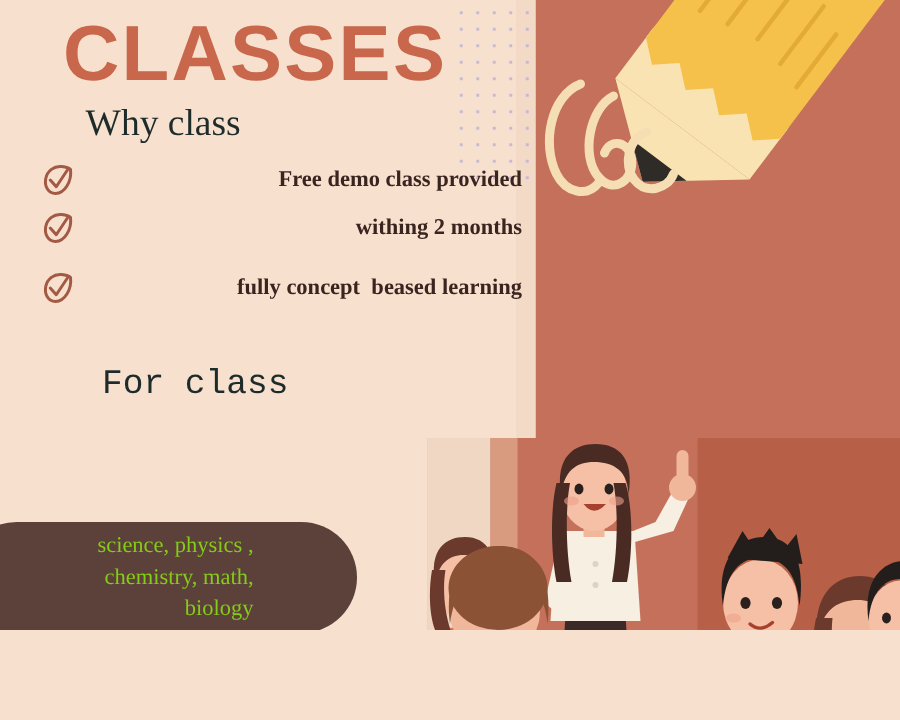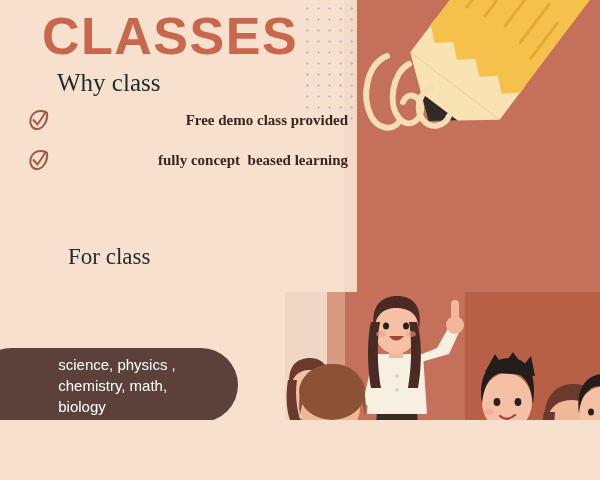--- a/index.html
+++ b/index.html
@@ -79,44 +79,44 @@
   .item-text{
     font-family:"Liberation Serif", serif;
     font-weight:bold;
     font-size:15px;
     color:#3A2420;
     white-space:pre;
   }
 
   .for-class{
     position:absolute;left:68px;top:243px;
-    font-family:Liberation Serif, serif;
+    font-family:Liberation Mono, monospace;
     font-size:23px;line-height:27px;
     color:#1E2B2B;
   }
   .class-range{
     position:absolute;left:68px;top:271px;
     font-family:"Liberation Serif", serif;
     font-size:19px;line-height:24px;
     color:#4A3029;
   }
 
   
   .pill{
     position:absolute;left:-26px;top:348px;
     width:264px;height:74px;
     background:#5C413A;
     border-radius:40px;
     display:flex;align-items:center;justify-content:center;
   }
   .pill-text{
-    color:#ffffff;
-    font-family:Liberation Sans, sans-serif;
+    color:#84cc16;
+    font-family:Liberation Serif, serif;
     font-size:15px;line-height:21px;
-    text-align:left;
+    text-align:right;
     padding-left:22px;
     white-space:pre-line;
   }
 
   
   .pencil-wrap{
     position:absolute;left:357px;top:-10px;width:243px;height:150px;
     overflow:hidden;pointer-events:none;
   }
   .scribble-wrap{
@@ -179,20 +179,29 @@
     <div class="list-item">
       <span class="check-icon">
         <svg viewBox="0 0 22 22">
           <path d="M19 4 C20 12, 15 20, 9 20 C4 20, 1.5 15, 2.5 10 C3.5 5, 8 1.5, 13 2 C16 2.3, 18 2.8, 19 4 Z" fill="none" stroke="#A35A44" stroke-width="2"></path>
           <path d="M5.5 11 L9.5 15.5 L17.5 3.5" fill="none" stroke="#A35A44" stroke-width="2" stroke-linecap="round" stroke-linejoin="round"></path>
         </svg>
       </span>
       <span class="item-text">Free demo class provided</span>
     </div>
 
+    <div class="list-item">
+      <span class="check-icon">
+        <svg viewBox="0 0 22 22">
+          <path d="M19 4 C20 12, 15 20, 9 20 C4 20, 1.5 15, 2.5 10 C3.5 5, 8 1.5, 13 2 C16 2.3, 18 2.8, 19 4 Z" fill="none" stroke="#A35A44" stroke-width="2"></path>
+          <path d="M5.5 11 L9.5 15.5 L17.5 3.5" fill="none" stroke="#A35A44" stroke-width="2" stroke-linecap="round" stroke-linejoin="round"></path>
+        </svg>
+      </span>
+      <span class="item-text">withing 2 months</span>
+    </div>
 
     <div class="list-item gap">
       <span class="check-icon">
         <svg viewBox="0 0 22 22">
           <path d="M19 4 C20 12, 15 20, 9 20 C4 20, 1.5 15, 2.5 10 C3.5 5, 8 1.5, 13 2 C16 2.3, 18 2.8, 19 4 Z" fill="none" stroke="#A35A44" stroke-width="2"></path>
           <path d="M5.5 11 L9.5 15.5 L17.5 3.5" fill="none" stroke="#A35A44" stroke-width="2" stroke-linecap="round" stroke-linejoin="round"></path>
         </svg>
       </span>
       <span class="item-text">fully concept  beased learning</span>
     </div>

